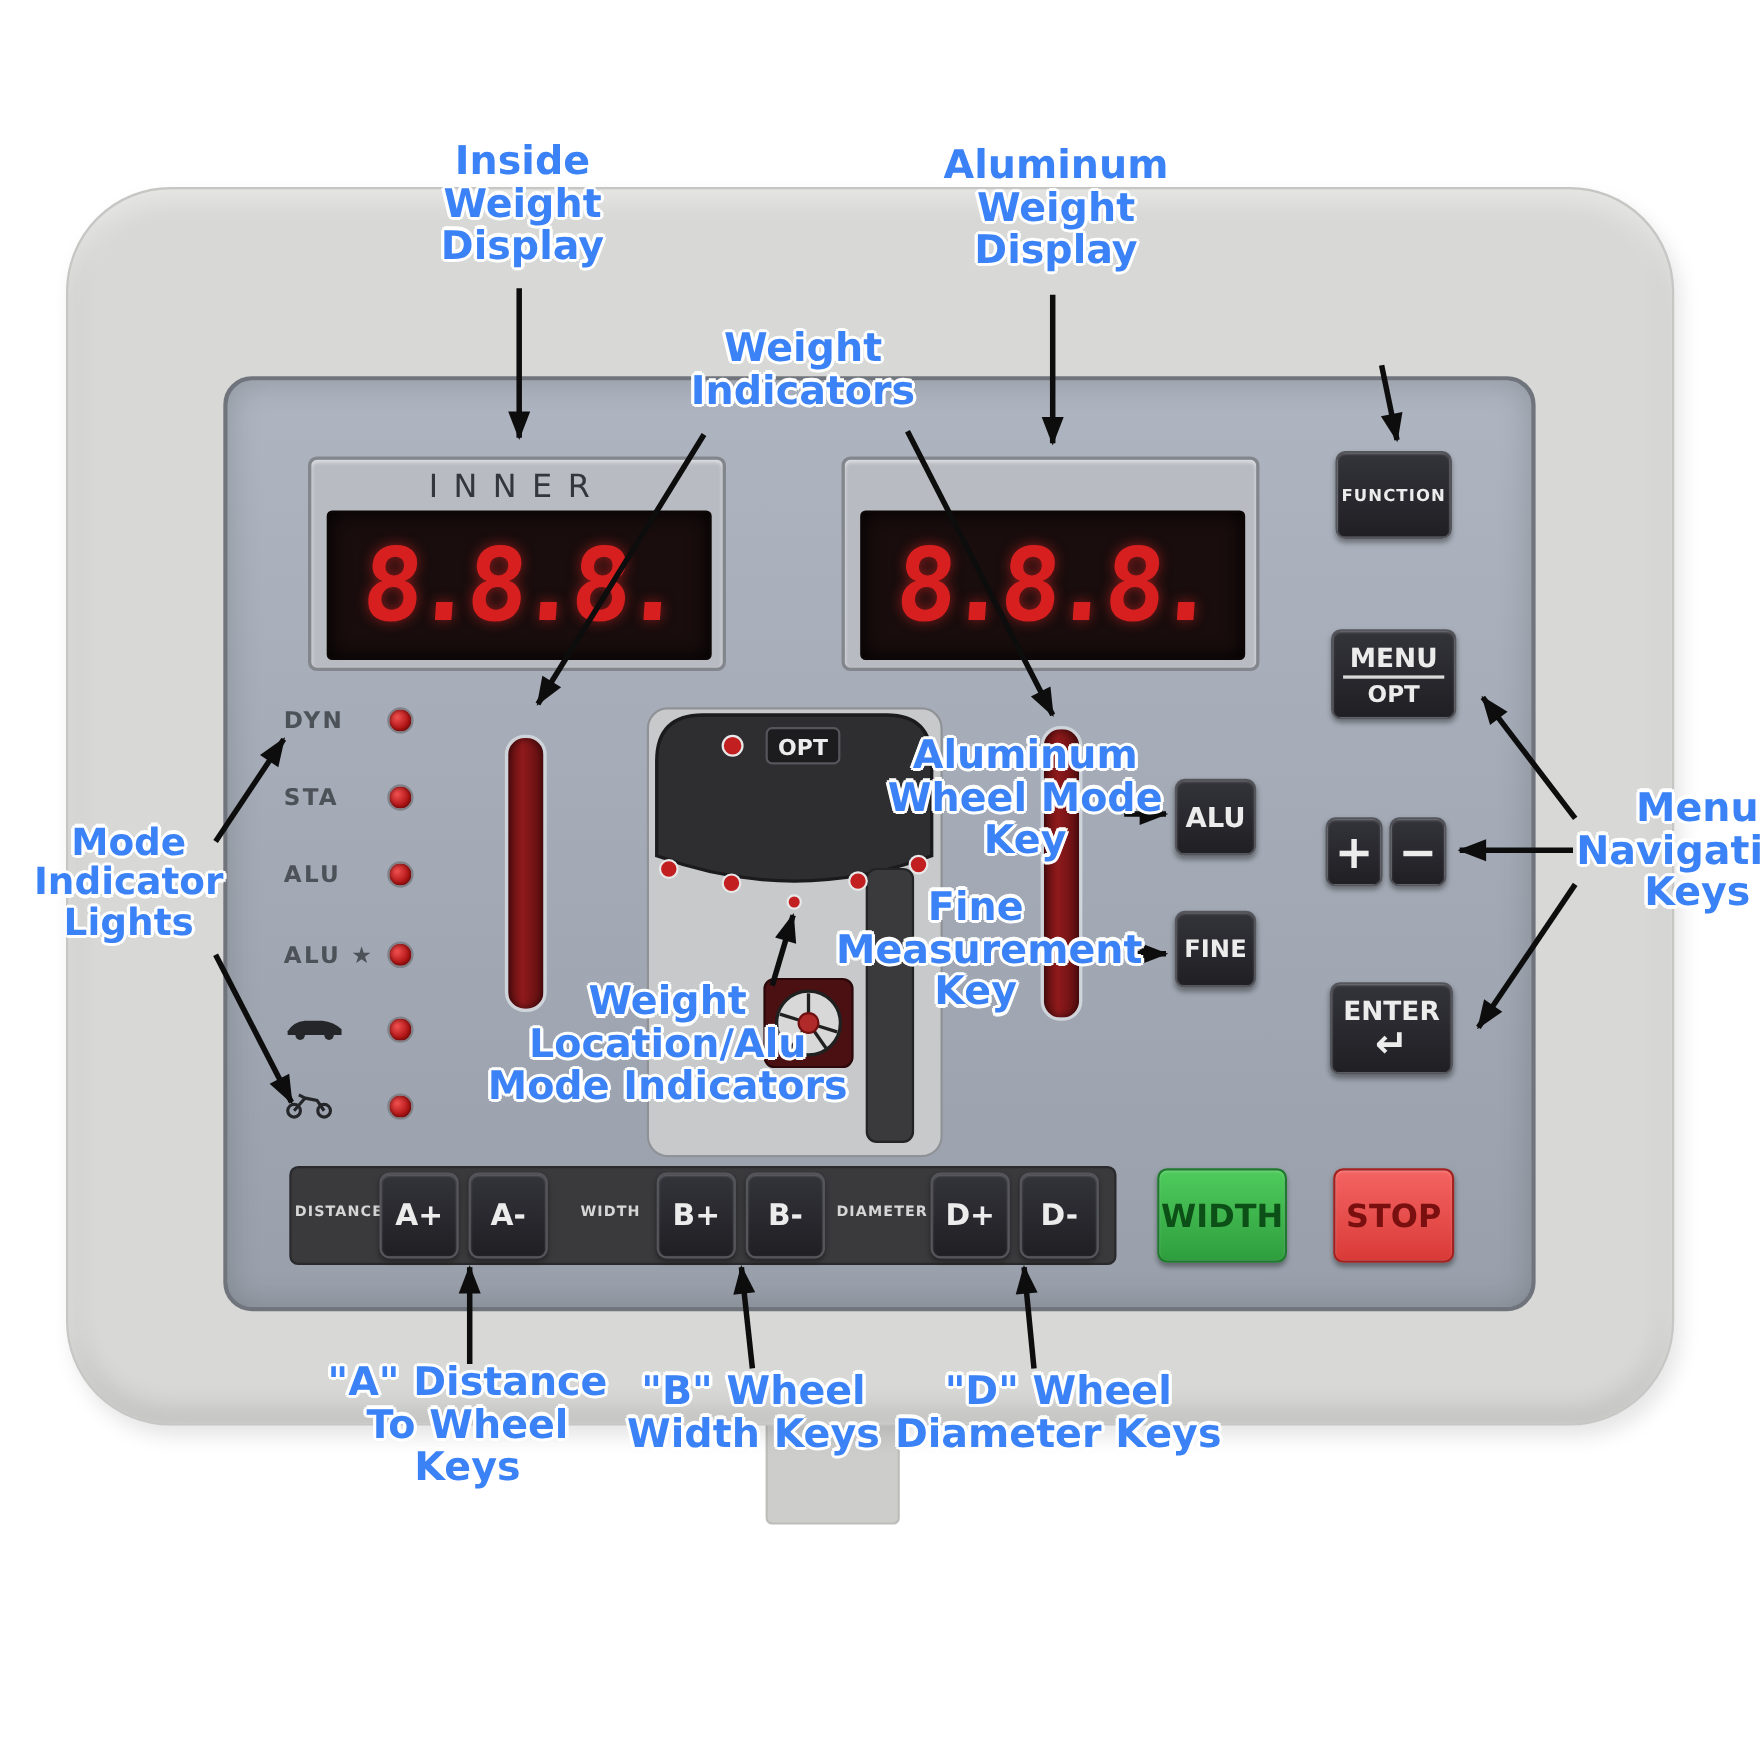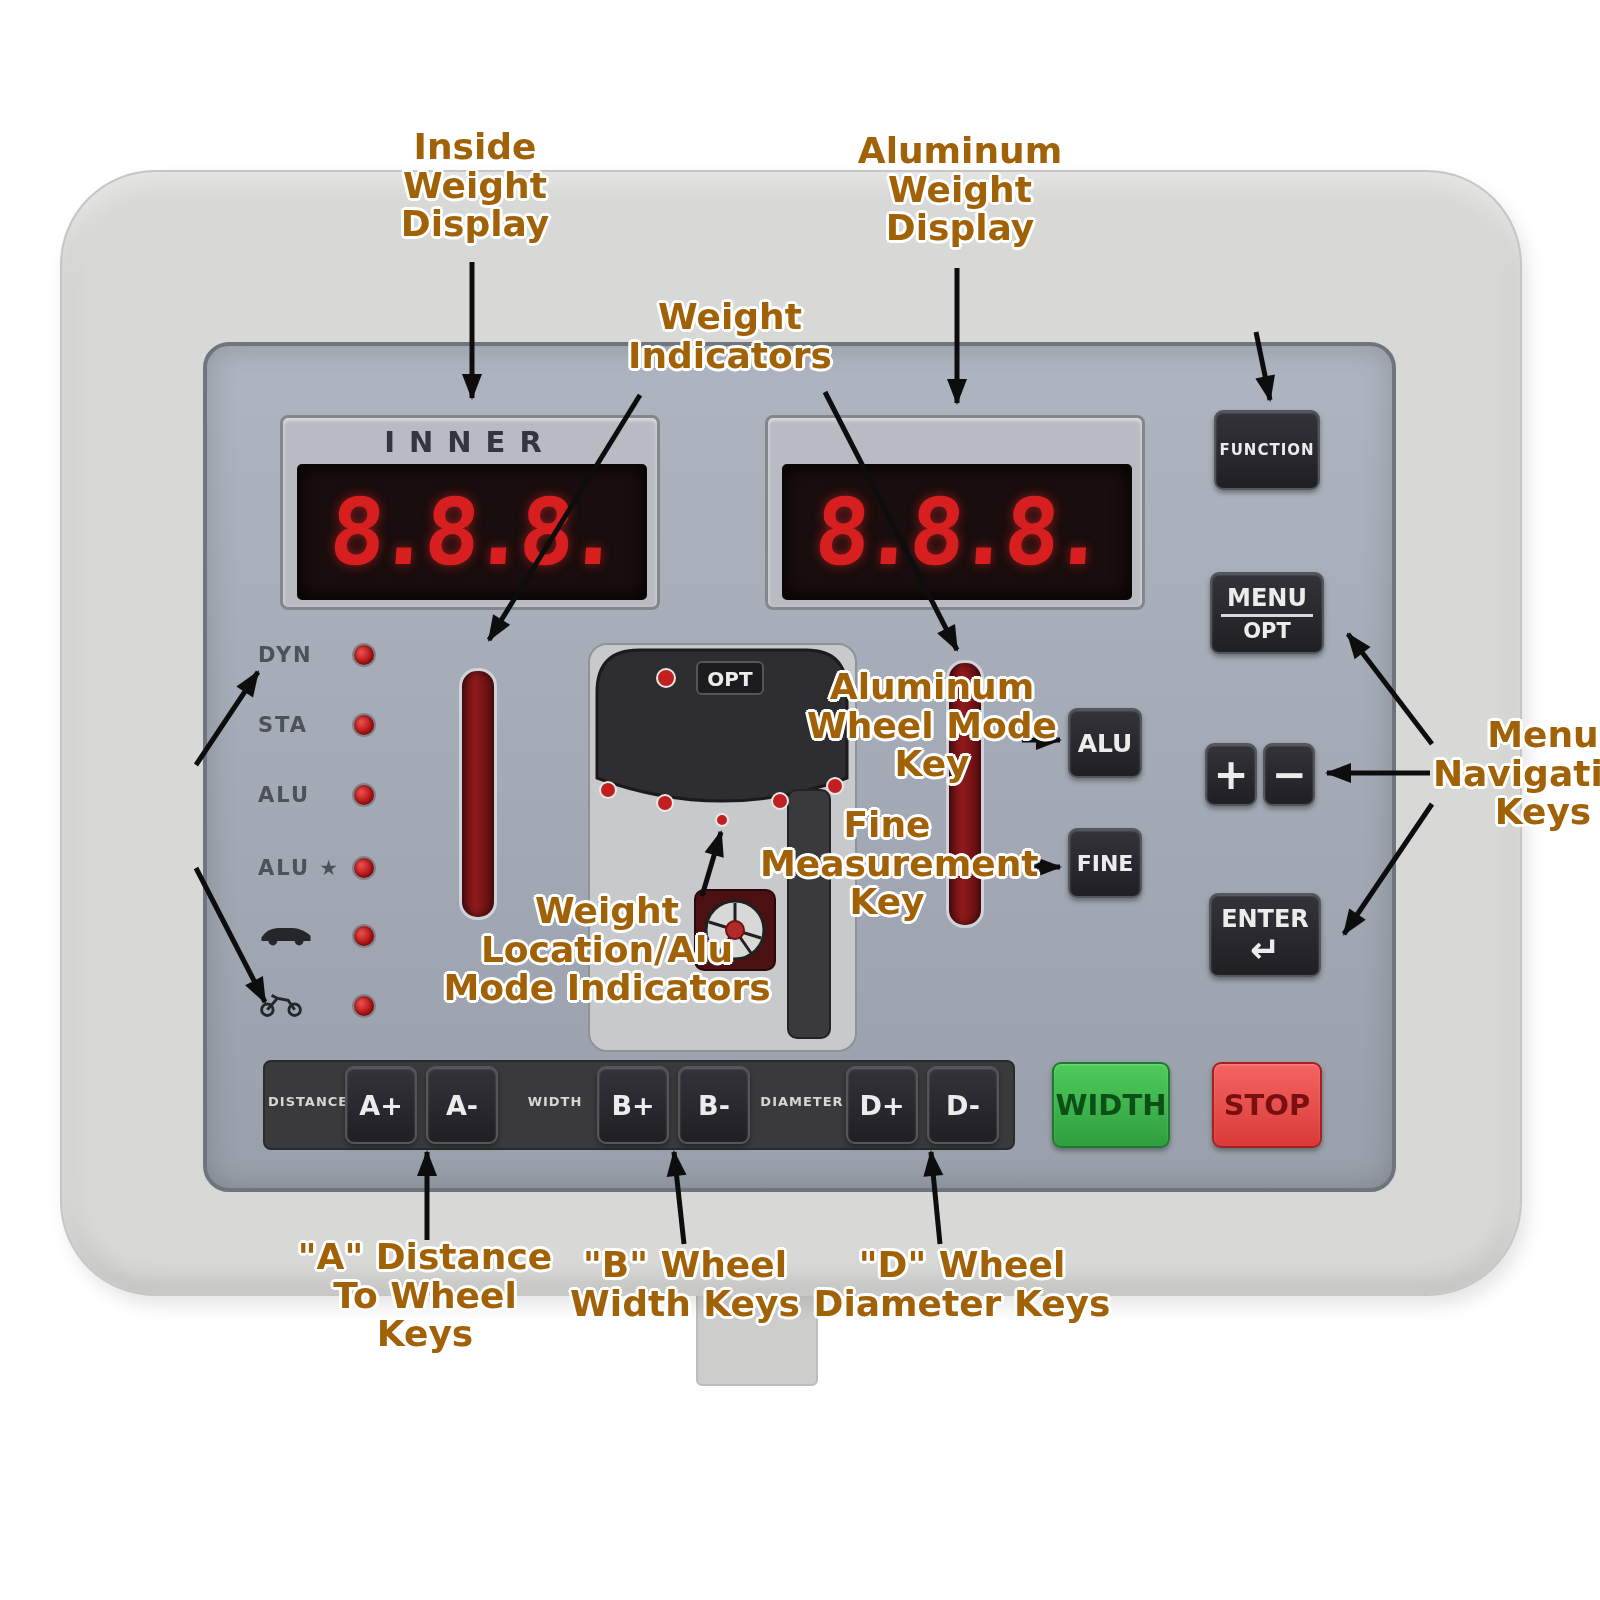--- a/index.html
+++ b/index.html
@@ -15,21 +15,21 @@
   .panel{position:absolute;left:203px;top:342px;width:1185px;height:842px;
          background:linear-gradient(180deg,#aeb5c0,#99a0ab);
          border:4px solid #70747c;border-radius:26px;
          box-shadow:inset 0 0 30px rgba(0,0,0,.18);}
 
   
   .display{position:absolute;top:415px;width:380px;height:195px;background:#b8bcc2;
            border:3px solid #83878d;border-radius:8px;box-sizing:border-box;
            box-shadow:inset 0 2px 4px rgba(255,255,255,.6);}
   .display-label{position:absolute;left:0;right:0;top:7px;text-align:center;
-           font-weight:bold;font-size:29px;letter-spacing:14px;color:#33373d;}
+           font-weight:normal;font-size:29px;letter-spacing:14px;color:#33373d;}
   .display-window{position:absolute;left:14px;top:46px;width:346px;height:132px;
            background:#190d0d;border-radius:5px;border:2px solid #0c0606;
            display:flex;align-items:center;justify-content:center;overflow:hidden;
            box-shadow:inset 0 0 18px #000;}
   .digits{font-family:"DejaVu Sans Mono","Liberation Mono",monospace;font-weight:bold;
            font-size:92px;color:#d81f1f;letter-spacing:-8px;transform:skewX(-4deg);
            text-shadow:0 0 12px rgba(230,40,40,.55);}
 
   
   .btn{position:absolute;background:linear-gradient(180deg,#33333a,#1f1f24);
@@ -67,21 +67,21 @@
   .vbar{position:absolute;width:32px;border-radius:18px;
        background:linear-gradient(90deg,#5e0e10,#8f1a1c 40%,#5e0e10);
        border:3px solid #cfd4da;box-shadow:inset 0 0 8px rgba(0,0,0,.6);}
 
   
   .centerg{position:absolute;left:585px;top:640px;width:275px;height:415px;}
 
   
   .arrows{position:absolute;left:0;top:0;width:1600px;height:1600px;pointer-events:none;}
   .ann{position:absolute;font-family:"DejaVu Sans","Liberation Sans",sans-serif;font-weight:bold;
-       font-size:36px;line-height:1.07;color:#a16207;text-align:center;white-space:pre-line;
+       font-size:36px;line-height:1.07;color:#3b82f6;text-align:center;white-space:pre-line;
        text-shadow:-2px -2px 0 #fff,2px -2px 0 #fff,-2px 2px 0 #fff,2px 2px 0 #fff,
                    0 -3px 0 #fff,0 3px 0 #fff,-3px 0 0 #fff,3px 0 0 #fff;}
 </style>
 </head>
 <body>
 
 <div class="scene">
 
   <div class="stand"></div>
   <div class="frame"></div>
@@ -255,20 +255,23 @@
   </svg>
 
   <div class="ann" style="left:370px;top:128px;width:210px">Inside
 Weight
 Display</div>
   <div class="ann" style="left:850px;top:132px;width:220px">Aluminum
 Weight
 Display</div>
   <div class="ann" style="left:610px;top:298px;width:240px">Weight
 Indicators</div>
+  <div class="ann" style="left:22px;top:748px;width:190px;font-size:34px">Mode
+Indicator
+Lights</div>
   <div class="ann" style="left:800px;top:668px;width:264px">Aluminum
 Wheel Mode
 Key</div>
   <div class="ann" style="left:760px;top:806px;width:254px">Fine
 Measurement
 Key</div>
   <div class="ann" style="left:442px;top:892px;width:330px">Weight
 Location/Alu
 Mode Indicators</div>
   <div class="ann" style="left:1428px;top:716px;width:230px">Menu

